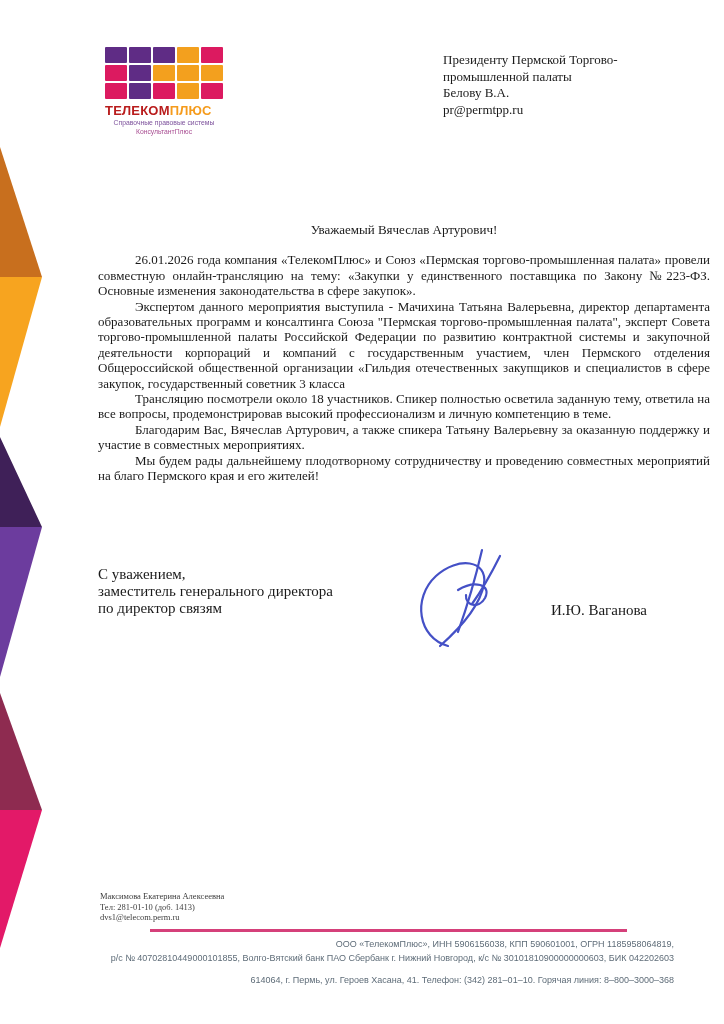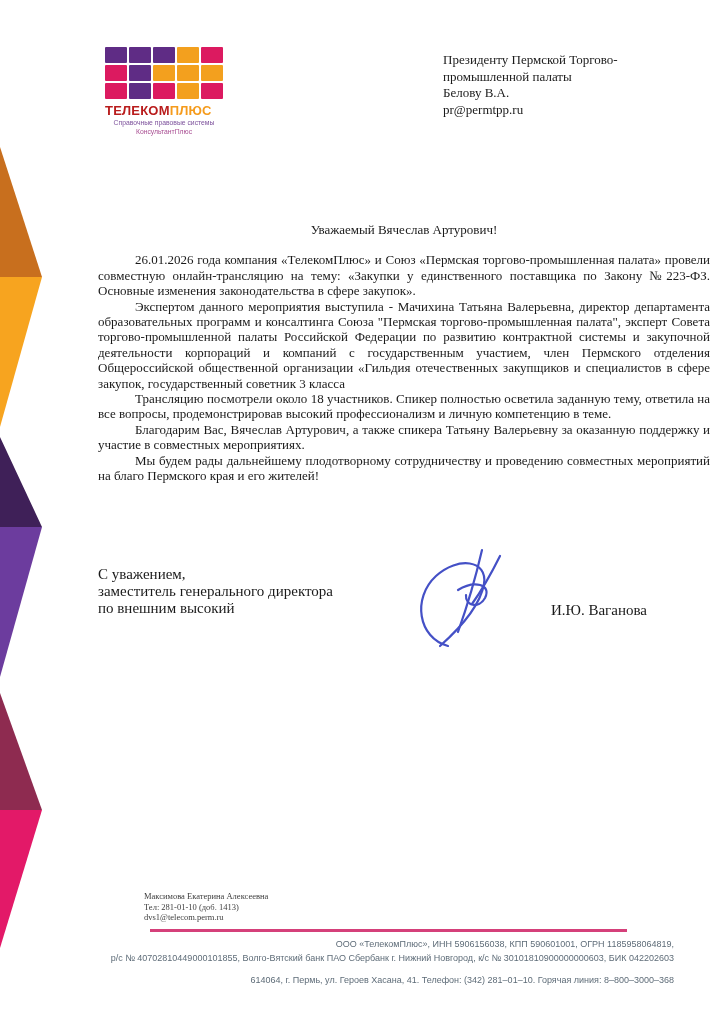--- a/index.html
+++ b/index.html
@@ -29,21 +29,21 @@
   .reference{position:absolute;left:100px;top:142px;font-size:13.5px;line-height:17px;}
   
   .letter-body{position:absolute;left:98px;top:222px;width:612px;font-size:13px;line-height:15.4px;}
   .salutation{text-align:center;margin:0 0 15px 0;}
   .letter-body p.bp{margin:0;text-align:justify;text-indent:37px;}
   
   .signoff{position:absolute;left:98px;top:566px;width:612px;font-size:15px;line-height:17px;}
   .signer{position:absolute;right:63px;top:36px;white-space:nowrap;}
   .signature-svg{position:absolute;left:408px;top:546px;width:125px;height:105px;}
   
-  .contact{position:absolute;left:100px;top:891px;font-size:8.5px;line-height:10.5px;color:#3d3d3d;margin-left:44px;}
+  .contact{position:absolute;left:100px;top:891px;font-size:8.5px;line-height:10.5px;color:#3d3d3d;}
   
   .separator{position:absolute;left:150px;top:929px;width:477px;height:2.5px;}
   
   .footer{position:absolute;left:0;width:674px;text-align:right;
     font-family:"Liberation Sans",sans-serif;font-size:9px;line-height:13.5px;color:#5E6C78;}
   .footer-1{top:938px;}
   .footer-2{top:974px;}
 </style>
 </head>
 <body>
@@ -97,21 +97,21 @@
     <p class="bp">26.01.2026 года компания «ТелекомПлюс» и Союз «Пермская торгово-промышленная палата» провели совместную онлайн-трансляцию на тему: «Закупки у единственного поставщика по Закону №223-ФЗ. Основные изменения законодательства в сфере закупок».</p>
     <p class="bp">Экспертом данного мероприятия выступила - Мачихина Татьяна Валерьевна, директор департамента образовательных программ и консалтинга Союза "Пермская торгово-промышленная палата", эксперт Совета торгово-промышленной палаты Российской Федерации по развитию контрактной системы и закупочной деятельности корпораций и компаний с государственным участием, член Пермского отделения Общероссийской общественной организации «Гильдия отечественных закупщиков и специалистов в сфере закупок, государственный советник 3 класса</p>
     <p class="bp">Трансляцию посмотрели около 18 участников. Спикер полностью осветила заданную тему, ответила на все вопросы, продемонстрировав высокий профессионализм и личную компетенцию в теме.</p>
     <p class="bp">Благодарим Вас, Вячеслав Артурович, а также спикера Татьяну Валерьевну за оказанную поддержку и участие в совместных мероприятиях.</p>
     <p class="bp">Мы будем рады дальнейшему плодотворному сотрудничеству и проведению совместных мероприятий  на благо Пермского края и его жителей!</p>
   </div>
 
   <div class="signoff">
     <div>С уважением,</div>
     <div>заместитель генерального директора</div>
-    <div>по внешним высокий</div>
+    <div>по директор связям</div>
     <div class="signer">И.Ю. Ваганова</div>
   </div>
 
   <svg class="signature-svg" viewBox="0 0 125 105">
     <g fill="none" stroke-width="2.2" stroke-linecap="round">
       <path d="M40 100 C 10 92, 4 52, 28 30 C 50 10, 80 14, 76 38 C 72 60, 50 84, 32 100" stroke="#4450C6"></path>
       <path d="M74 4 C 68 30, 60 58, 50 86" stroke="#4450C6"></path>
       <path d="M50 44 C 66 34, 84 38, 77 52 C 71 63, 57 60, 58 49" stroke="#4450C6"></path>
       <path d="M92 10 C 84 26, 74 44, 64 58" stroke="#4450C6"></path>
     </g>

